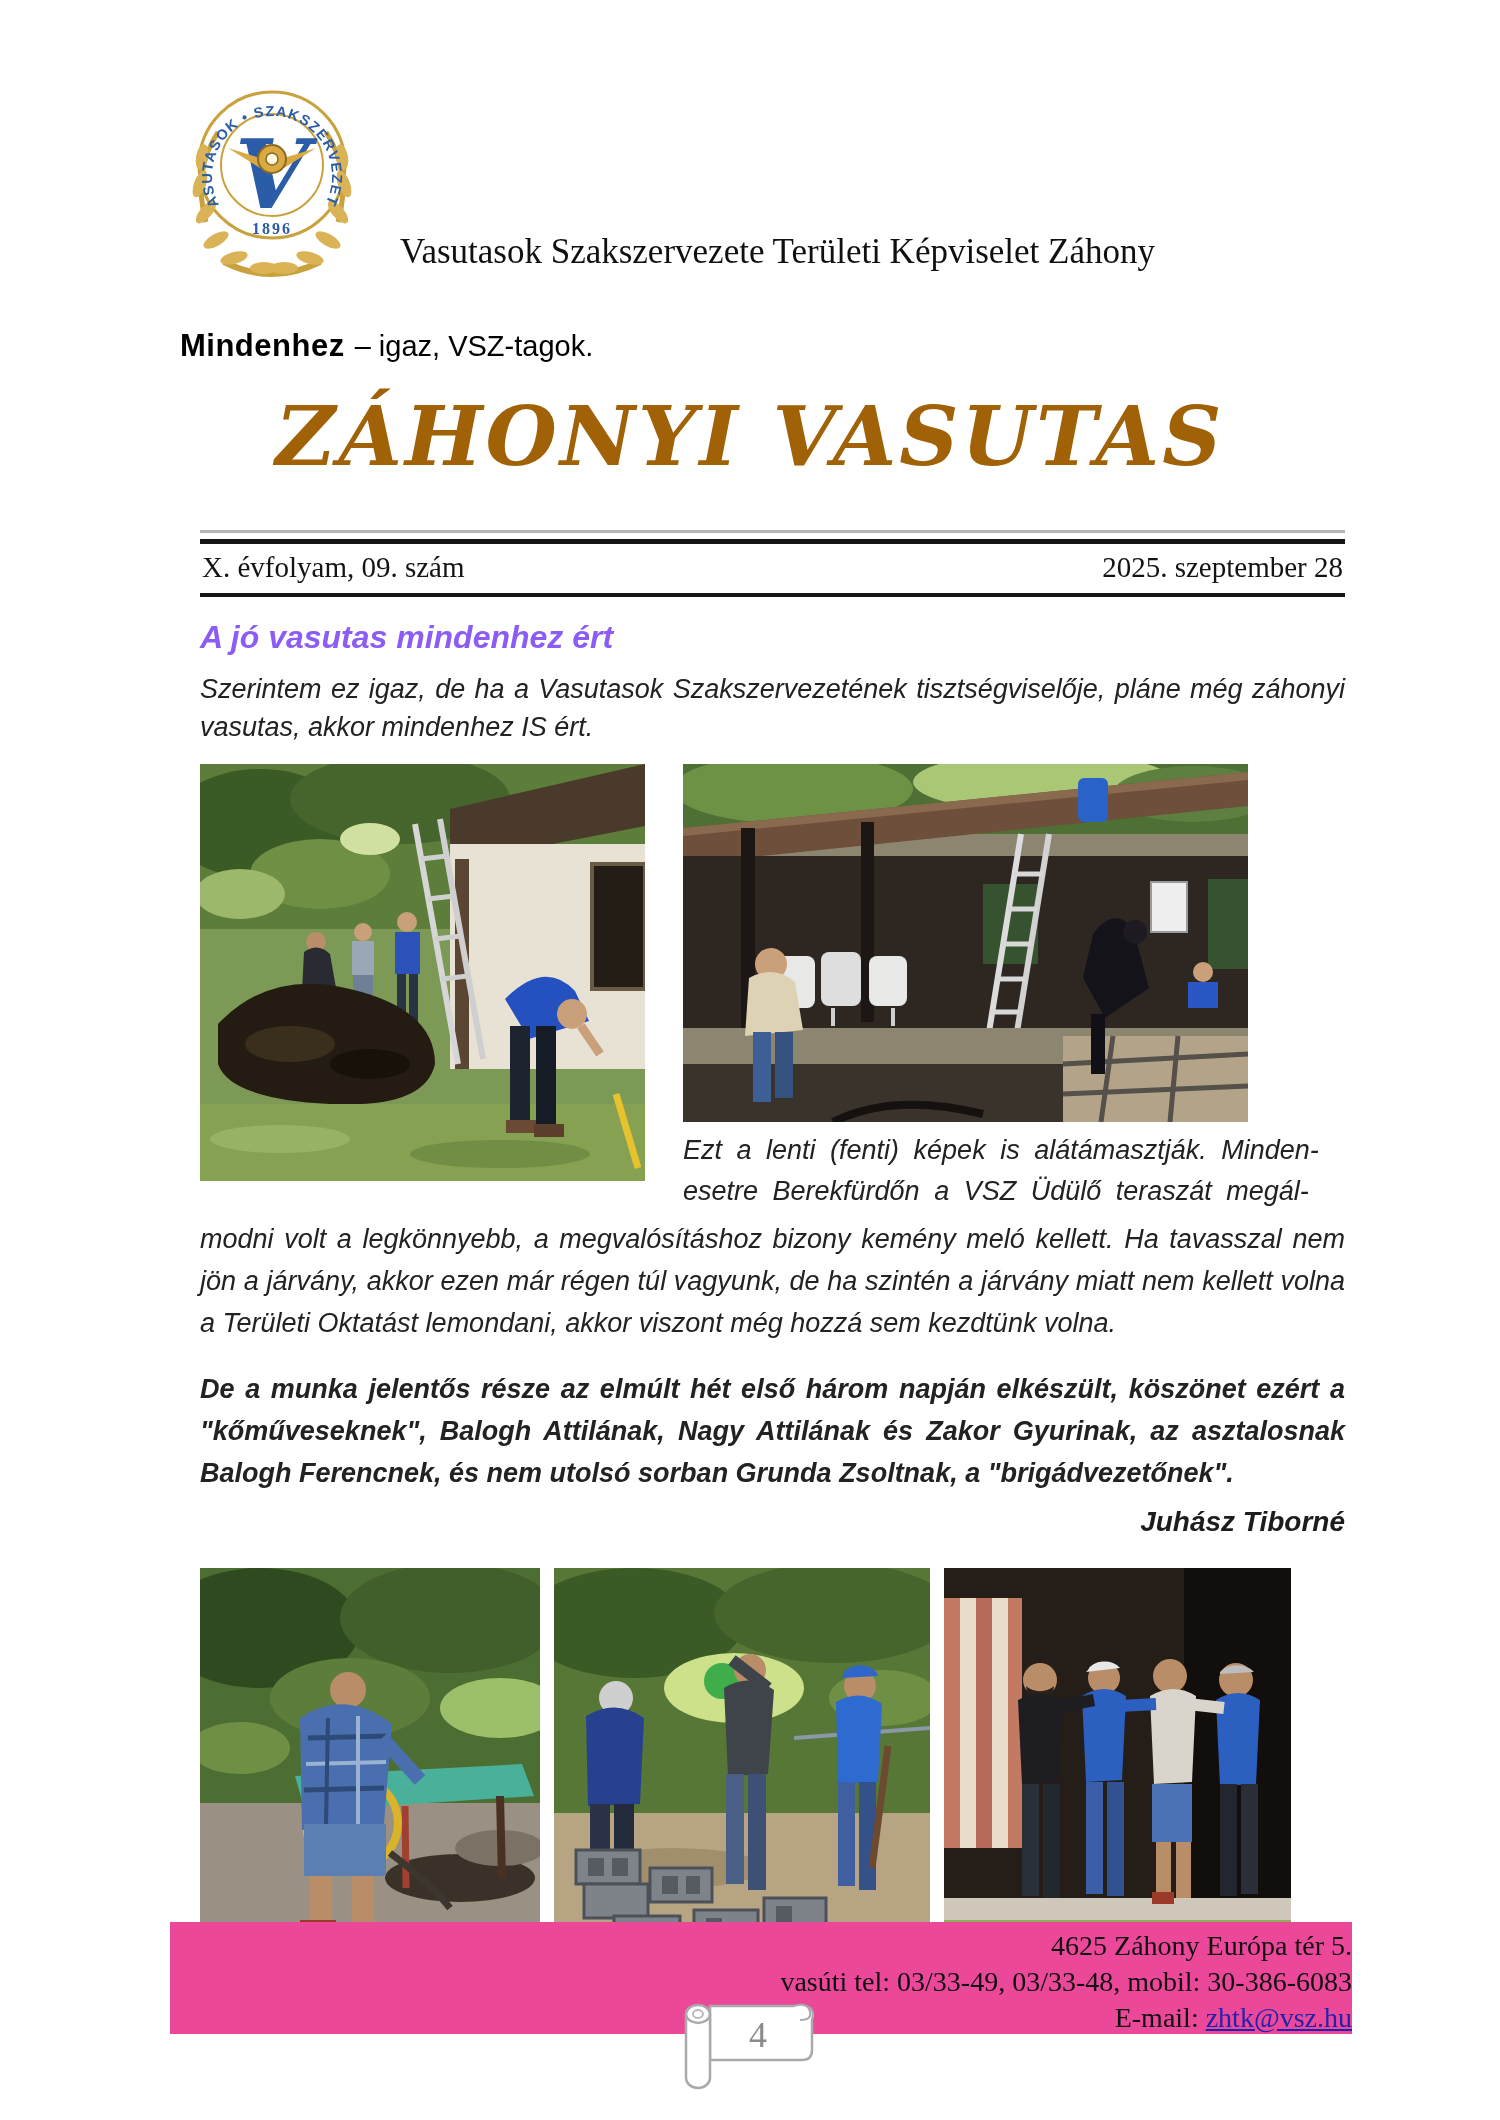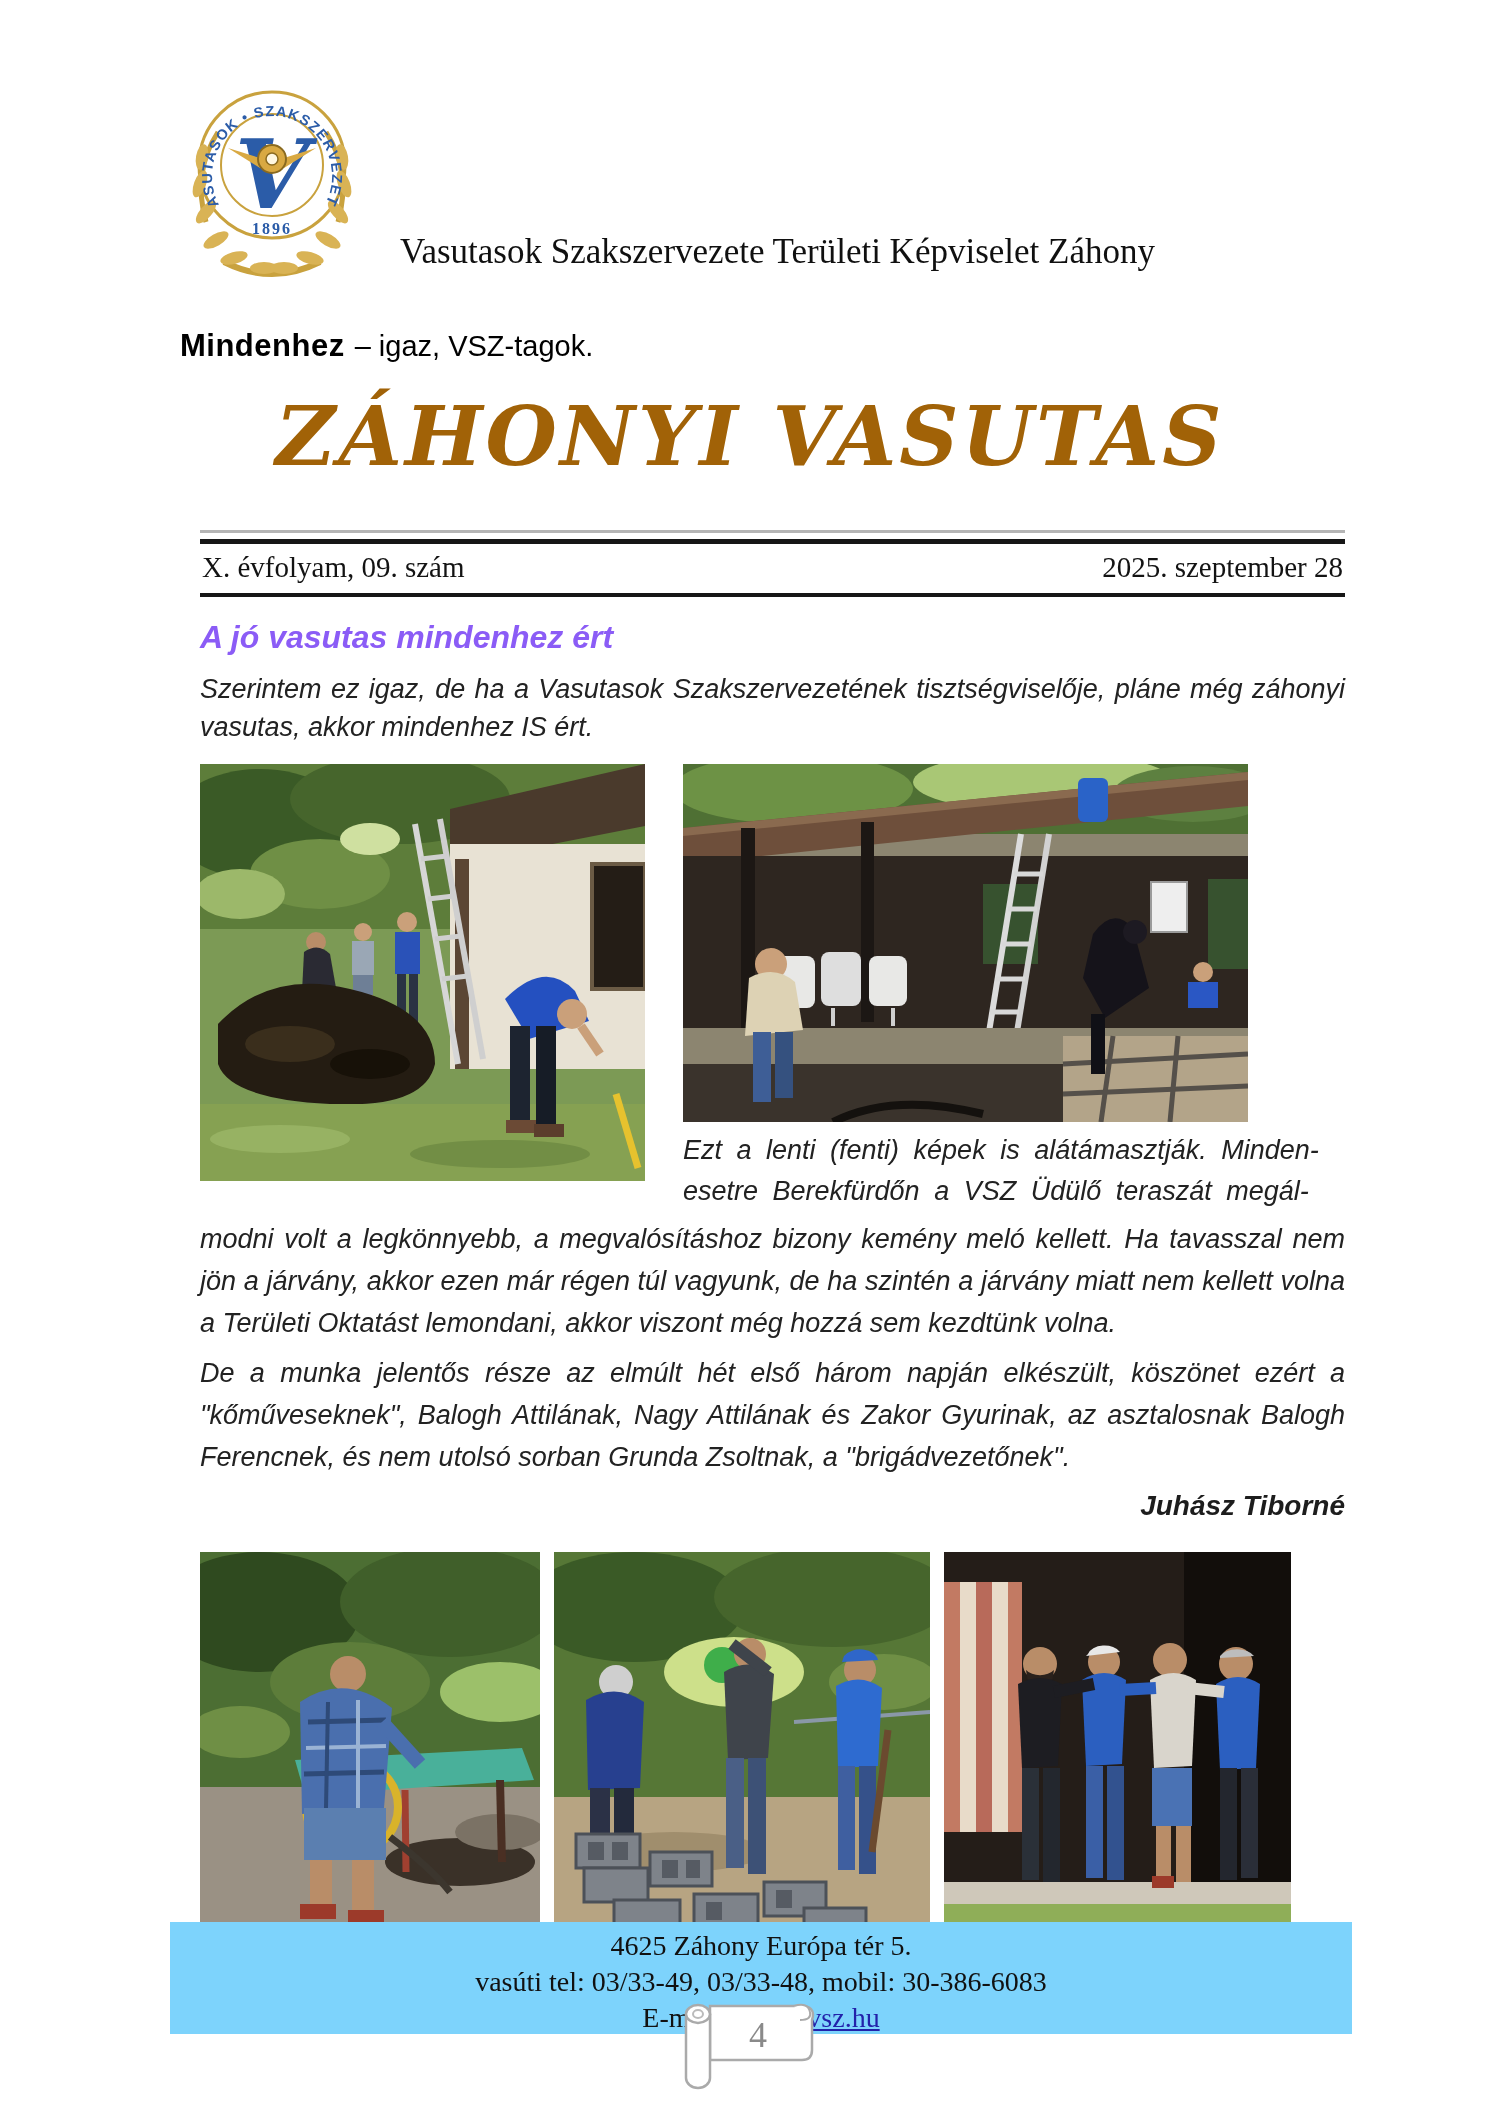--- a/index.html
+++ b/index.html
@@ -30,31 +30,31 @@
 
   .photo-row{display:flex;margin-top:18px;}
   .photo{display:block;background:#888;}
   .photo-left{width:445px;height:417px;flex:0 0 445px;}
   .right-col{margin-left:38px;width:663px;}
   .photo-right{width:565px;height:358px;}
   .caption{margin-top:8px;font-size:27px;font-style:italic;color:#222;line-height:41px;}
   .caption .cap-line{display:block;word-spacing:7px;}
   .body-text{font-size:27px;font-style:italic;line-height:42px;text-align:justify;color:#222;}
   .body-rest{margin-top:6px;}
-  .body2{margin-top:8px;}
+  .body2{margin-top:24px;font-weight:bold;}
   .signature{margin-top:12px;text-align:right;font-size:28px;font-weight:bold;font-style:italic;color:#1d1d1d;}
 
   .photo-strip{display:flex;gap:14px;margin-top:30px;}
   .strip-1{width:340px;height:392px;}
   .strip-2{width:376px;height:392px;}
   .strip-3{width:347px;height:392px;}
 
   
-  .footer-bar{position:absolute;left:170px;top:1922px;width:1182px;height:112px;background:#7dd3fc;
-              text-align:center;font-family:"Liberation Serif",serif;font-size:28px;color:#111;
+  .footer-bar{position:absolute;left:170px;top:1922px;width:1182px;height:112px;background:#ec4899;
+              text-align:right;font-family:"Liberation Serif",serif;font-size:28px;color:#111;
               line-height:36px;padding-top:6px;box-sizing:border-box;}
   .footer-bar a{color:#2222aa;text-decoration:underline;}
   .pagenum{position:absolute;left:676px;top:1998px;width:160px;height:100px;}
   .pagenum .num{position:absolute;left:62px;top:16px;width:40px;text-align:center;
                 font-family:"Liberation Serif",serif;font-size:36px;color:#8a8a8a;}
 </style>
 </head>
 <body>
 
 <div class="page">

